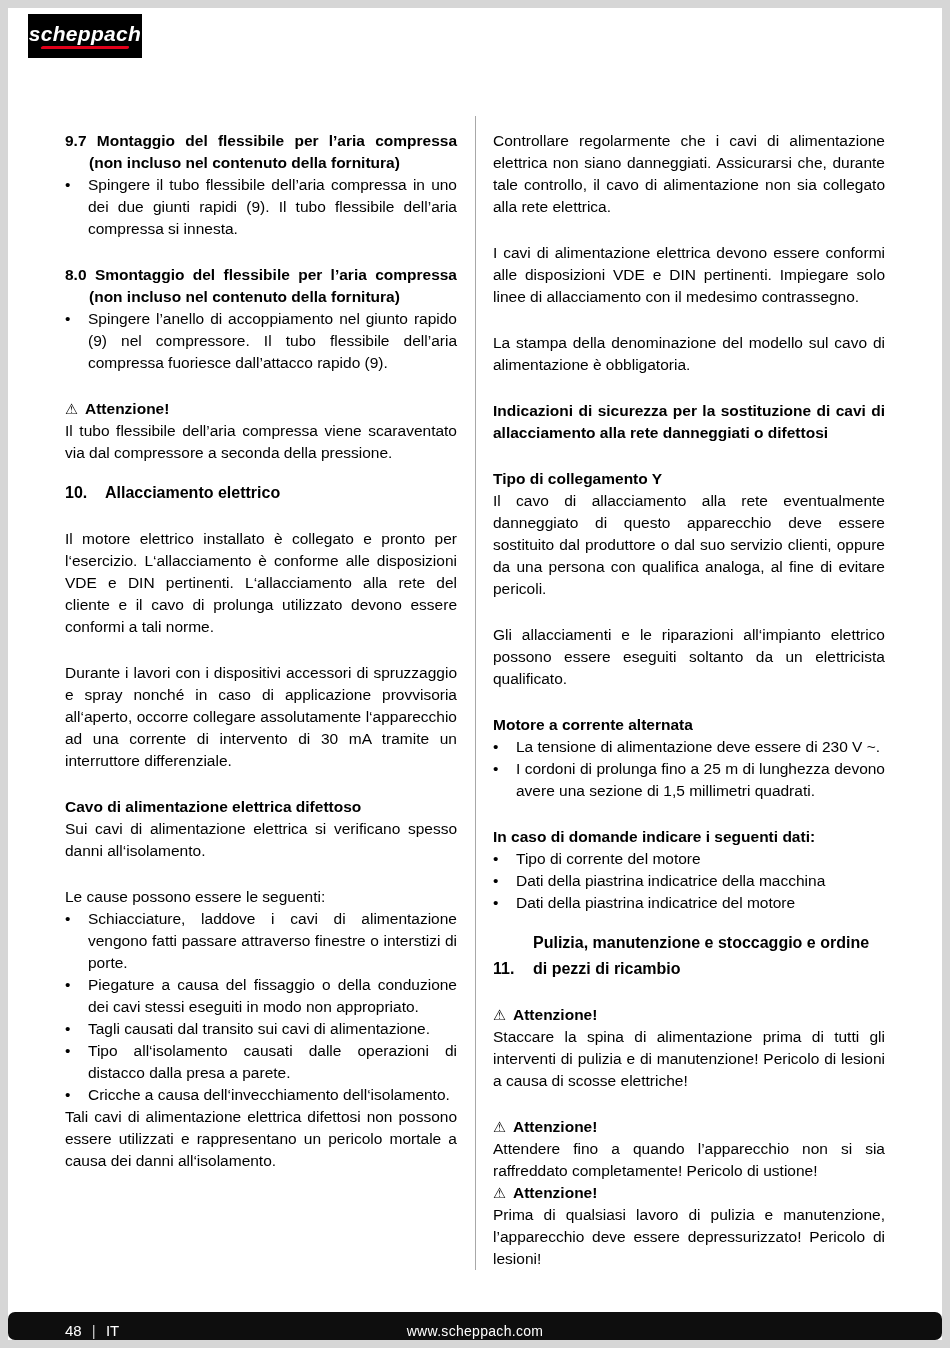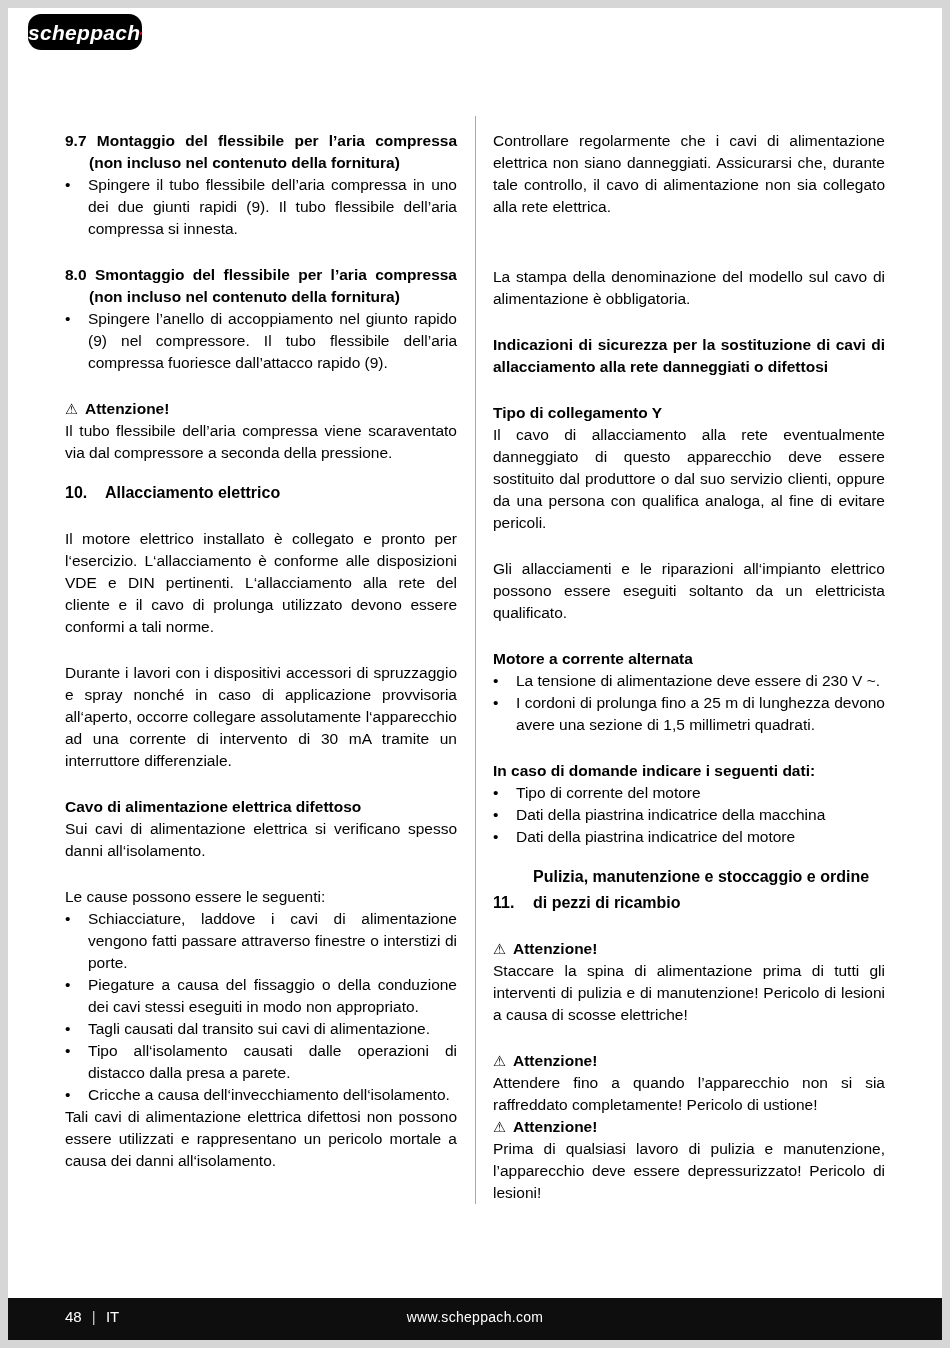--- a/index.html
+++ b/index.html
@@ -13,40 +13,40 @@
   html,body{width:950px;height:1348px;}
   body{
     background:var(--frame);
     font-family:"Liberation Sans","DejaVu Sans",sans-serif;
     color:var(--ink);
     position:relative;
     overflow:hidden;
   }
   .page{position:absolute;left:8px;top:8px;width:934px;height:1332px;background:var(--paper);}
   .header{padding:6px 0 0 20px;height:50px;}
-  .logo{width:114px;height:36px;background:#000;display:flex;flex-direction:row;align-items:center;justify-content:center;border-radius:13px;}
+  .logo{width:114px;height:44px;background:#000;display:flex;flex-direction:column;align-items:center;justify-content:center;}
   .logo-text{color:#fff;font-weight:bold;font-style:italic;font-size:21px;letter-spacing:.3px;line-height:1;}
   .logo-swoosh{width:88px;height:3px;background:var(--accent);margin-top:2px;border-radius:2px;transform:skewX(-20deg);}
   .columns{display:flex;margin:56px 57px 0;align-items:stretch;}
   .col{width:392px;margin-top:16px;}
   .divider{width:1px;background:#a8a8a8;margin:2px 17px 0 18px;}
   .para,.bold-line,.h2,.bullet,.warn{font-size:15.5px;line-height:22px;}
   .para{text-align:justify;hyphens:auto;}
   .bold-line{font-weight:bold;text-align:justify;}
   .h2{font-weight:bold;text-align:justify;padding-left:24px;text-indent:-24px;}
   .bullet{display:flex;}
   .marker{width:23px;flex:none;}
   .btext{flex:1;text-align:justify;hyphens:auto;}
   .warn{font-weight:bold;display:flex;align-items:baseline;}
   .warn-icon{margin-right:7px;font-weight:normal;font-size:14.5px;}
   .h1{display:flex;font-weight:bold;font-size:16px;line-height:26px;margin:16px 0 22px;align-items:flex-end;}
   .h1num{flex:none;width:40px;}
   .h1title{max-width:345px;}
   .gap{height:24px;}
-  .footer{position:absolute;left:0;bottom:0;width:100%;height:42px;background:var(--bar);color:#fff;}
+  .footer{position:absolute;left:0;bottom:0;width:100%;height:28px;background:var(--bar);color:#fff;border-radius:7px;}
   .footer-left{position:absolute;left:57px;top:0;line-height:38px;font-size:15px;}
   .footer-sep{margin:0 6px;color:#cccccc;}
   .footer-site{position:absolute;left:50%;transform:translateX(-50%);top:0;line-height:38px;font-size:14px;letter-spacing:.3px;}
 </style>
 </head>
 <body>
 
 <div class="page">
 
   <div class="header">
@@ -106,20 +106,21 @@
         <div class="bullet">
           <span class="marker">•</span>
           <span class="btext">Cricche a causa dell‘invecchiamento dell‘isolamento.</span>
         </div>
         <div class="para">Tali cavi di alimentazione elettrica difettosi non possono essere utilizzati e rappresentano un pericolo mortale a causa dei danni all‘isolamento.</div>
       </div>
     <div class="divider"></div>
     <div class="col">
         <div class="para">Controllare regolarmente che i cavi di alimentazione elettrica non siano danneggiati. Assicurarsi che, durante tale controllo, il cavo di alimentazione non sia collegato alla rete elettrica.</div>
         <div class="gap"></div>
+        <div class="para">I cavi di alimentazione elettrica devono essere conformi alle disposizioni VDE e DIN pertinenti. Impiegare solo linee di allacciamento con il medesimo contrassegno.</div>
         <div class="gap"></div>
         <div class="para">La stampa della denominazione del modello sul cavo di alimentazione è obbligatoria.</div>
         <div class="gap"></div>
         <div class="bold-line">Indicazioni di sicurezza per la sostituzione di cavi di allacciamento alla rete danneggiati o difettosi</div>
         <div class="gap"></div>
         <div class="bold-line">Tipo di collegamento Y</div>
         <div class="para">Il cavo di allacciamento alla rete eventualmente danneggiato di questo apparecchio deve essere sostituito dal produttore o dal suo servizio clienti, oppure da una persona con qualifica analoga, al fine di evitare pericoli.</div>
         <div class="gap"></div>
         <div class="para">Gli allacciamenti e le riparazioni all‘impianto elettrico possono essere eseguiti soltanto da un elettricista qualificato.</div>
         <div class="gap"></div>

